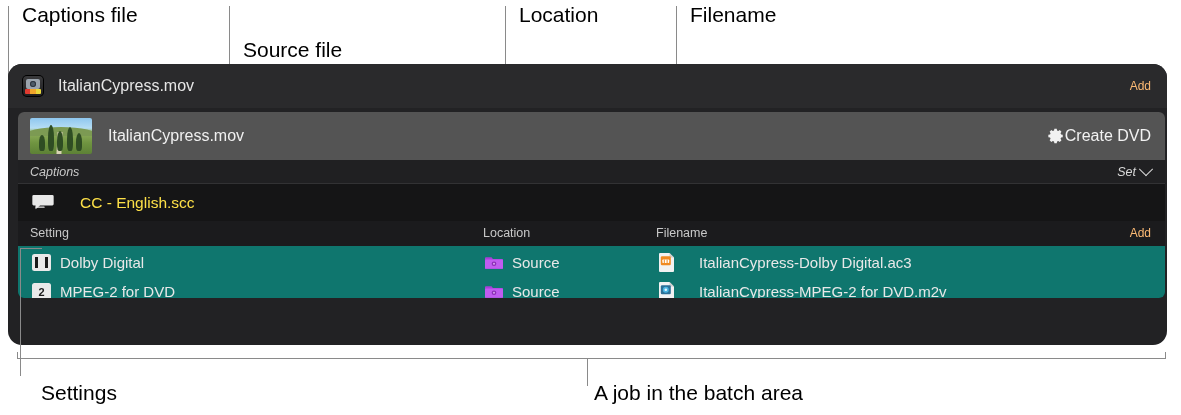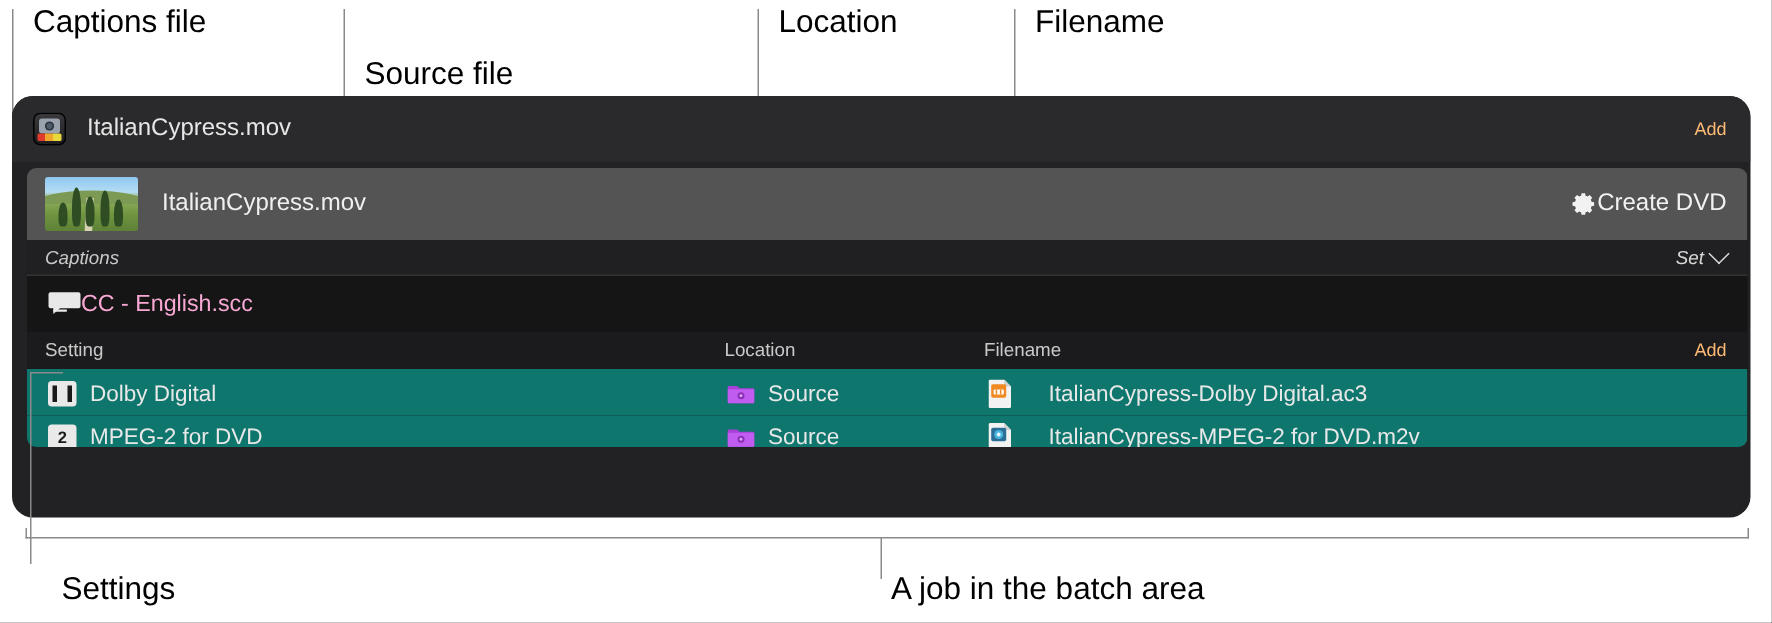--- a/index.html
+++ b/index.html
@@ -229,23 +229,23 @@
   
   .caption-row {
     height: 37px;
     display: flex;
     align-items: center;
     padding-left: 14px;
     background: #151516;
   }
   .cc-icon { width: 22px; height: 17px; flex: 0 0 auto; }
   .caption-name {
-    margin-left: 0;
+    margin-left: 26px;
     font-size: 15.5px;
-    color: #f9a8d4;
+    color: #fde047;
   }
 
   
   .setting-row {
     height: 29px;
     position: relative;
     background: #0f766e;
   }
   .setting-row .cell {
     position: absolute;

